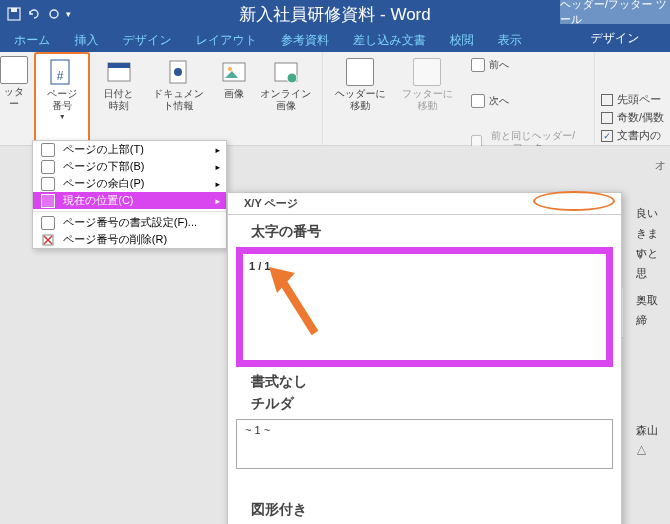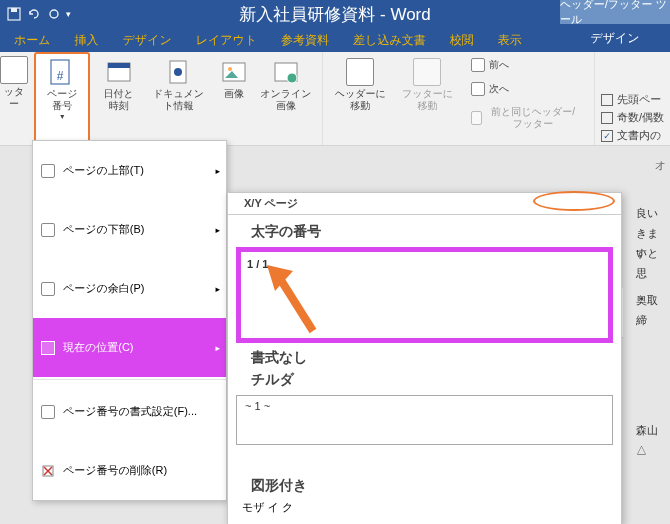--- a/index.html
+++ b/index.html
@@ -6,53 +6,53 @@
 body { width: 670px; height: 524px; background: #e6e6e6; overflow: hidden; position: relative; }
 
 .titlebar { height: 28px; background: #2b579a; color: #fff; display: flex; align-items: center; position: relative; }
 .qat { display: flex; gap: 4px; padding: 0 6px; align-items: center; }
 .qat-icon { width: 16px; height: 16px; fill: #fff; opacity: 0.9; }
 .title-center { position: absolute; left: 50%; transform: translateX(-50%); font-size: 17px; }
 .tool-tab { position: absolute; right: 0; top: 0; height: 68px; width: 110px; }
 .tool-tab-top { height: 24px; background: #6d94c5; color: #fff; font-size: 11px; display: flex; align-items: center; justify-content: center; }
 .tool-tab-bottom { height: 28px; background: #2b579a; color: #fff; font-size: 12px; display: flex; align-items: center; justify-content: center; }
 
-.tabs { height: 24px; background: #2b579a; color: #eab308; display: flex; font-size: 12px; padding-left: 2px; }
+.tabs { height: 24px; background: #2b579a; color: #7dd3fc; display: flex; font-size: 12px; padding-left: 2px; }
 .tab { padding: 4px 12px; cursor: pointer; }
 
 .ribbon { height: 94px; background: #f1f1f1; border-bottom: 1px solid #d4d4d4; display: flex; position: relative; }
 .ribbon-group { display: flex; flex-direction: column; align-items: center; padding: 2px 4px; border-right: 1px solid #e0e0e0; }
 .ribbon-btn { display: flex; flex-direction: column; align-items: center; justify-content: flex-start; padding: 4px 6px; font-size: 10px; color: #444; text-align: center; line-height: 1.2; cursor: pointer; }
 .ribbon-btn.small { flex-direction: row; padding: 2px 4px; gap: 4px; }
 .ribbon-icon { width: 28px; height: 28px; margin-bottom: 2px; }
 .ribbon-icon-sm { width: 14px; height: 14px; }
 .icon-placeholder { display: inline-block; border: 1px solid #888; border-radius: 2px; background: #fff; }
 .highlighted { border: 2px solid #ed7931; border-radius: 3px; background: #fff; }
 
 .checkboxes { display: flex; flex-direction: column; padding: 4px 6px; font-size: 11px; gap: 3px; color: #444; margin-top: 36px; }
 .checkbox-row { display: flex; align-items: center; gap: 4px; white-space: nowrap; }
 .cb { width: 12px; height: 12px; border: 1px solid #666; display: inline-flex; align-items: center; justify-content: center; font-size: 9px; color: #2b579a; }
 
 .content-area { position: relative; height: 378px; background: #e6e6e6; }
 .opt-label { position: absolute; right: 4px; top: 99px; font-size: 11px; color: #666; width: 30px; text-align: right; }
 .side-text { position: absolute; right: 4px; font-size: 11px; color: #333; width: 30px; text-align: left; line-height: 1.8; }
 
 .dropdown-menu { position: absolute; left: 32px; top: 140px; width: 195px; background: #fff; border: 1px solid #c6c6c6; box-shadow: 2px 2px 6px rgba(0,0,0,0.2); font-size: 11px; z-index: 10; }
-.menu-item { display: flex; align-items: center; padding: 22px 8px; gap: 8px; cursor: pointer; position: relative; }
+.menu-item { display: flex; align-items: center; padding: 1px 8px; gap: 8px; cursor: pointer; position: relative; }
 .menu-item.selected { background: #d946ef; color: #fff; }
 .menu-item .arrow { position: absolute; right: 6px; font-size: 9px; }
 .menu-icon { width: 14px; height: 14px; display: inline-block; }
 .menu-sep { border-top: 1px solid #e4e4e4; margin: 2px 0; }
 
 .submenu { position: absolute; left: 227px; top: 192px; width: 395px; background: #fff; border: 1px solid #c6c6c6; box-shadow: 2px 2px 8px rgba(0,0,0,0.25); font-size: 11px; z-index: 11; }
 .submenu-header { padding: 3px 16px; font-weight: bold; color: #444; position: relative; border-bottom: 1px solid #ccc; }
 .oval-highlight { position: absolute; right: 6px; top: -2px; width: 82px; height: 20px; border: 2px solid #ed7931; border-radius: 50%; }
 .gallery { padding: 6px; }
 .gallery-item { border: 1px solid #aaa; background: #fff; margin: 4px 2px; padding: 4px 8px; font-size: 11px; color: #333; }
-.gallery-item.main { height: 96px; border: 5px solid #d946ef; position: relative; padding: 6px; }
+.gallery-item.main { height: 120px; border: 7px solid #d946ef; position: relative; padding: 6px; }
 .gallery-item.main .num { font-size: 11px; font-weight: bold; }
 .big-arrow { position: absolute; left: 24px; top: 11px; width: 60px; height: 75px; }
 .sub-label { font-size: 14px; color: #444; padding: 2px 4px; font-weight: bold; margin-left: 13px; }
 .footer-label { padding: 3px 8px; }
 
 .doc-edge { position: absolute; left: 228px; top: 142px; width: 395px; height: 50px; background: #fff; border: 1px solid #ccc; border-top: none; border-right: none; z-index: 5; }
 </style>
 </head>
 <body>
 
@@ -139,21 +139,21 @@
   <div class="ribbon-group">
     <div style="display:flex">
       <div class="ribbon-btn">
         <span class="ribbon-icon icon-placeholder"></span>
         <span>ヘッダーに移動</span>
       </div>
       <div class="ribbon-btn" style="opacity:.5">
         <span class="ribbon-icon icon-placeholder"></span>
         <span>フッターに移動</span>
       </div>
-      <div style="display:flex;flex-direction:column;justify-content:space-between;gap:6px;font-size:10px;color:#444;padding:2px 6px">
+      <div style="display:flex;flex-direction:column;justify-content:space-between;gap:18px;font-size:10px;color:#444;padding:2px 6px">
         <div class="ribbon-btn small">
             <span class="ribbon-icon-sm icon-placeholder"></span>
             <span>前へ</span>
           </div>
         <div class="ribbon-btn small">
             <span class="ribbon-icon-sm icon-placeholder"></span>
             <span>次へ</span>
           </div>
         <div class="ribbon-btn small" style="opacity:.5">
             <span class="ribbon-icon-sm icon-placeholder"></span>

